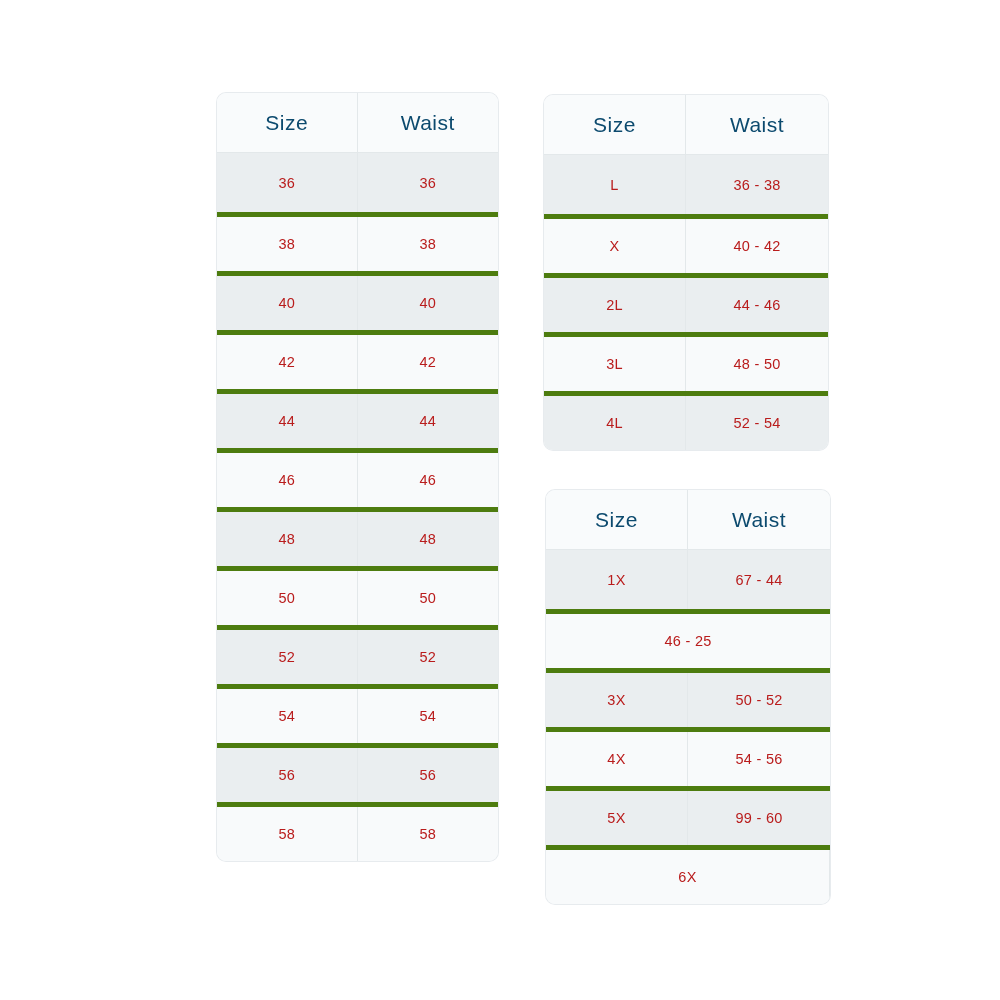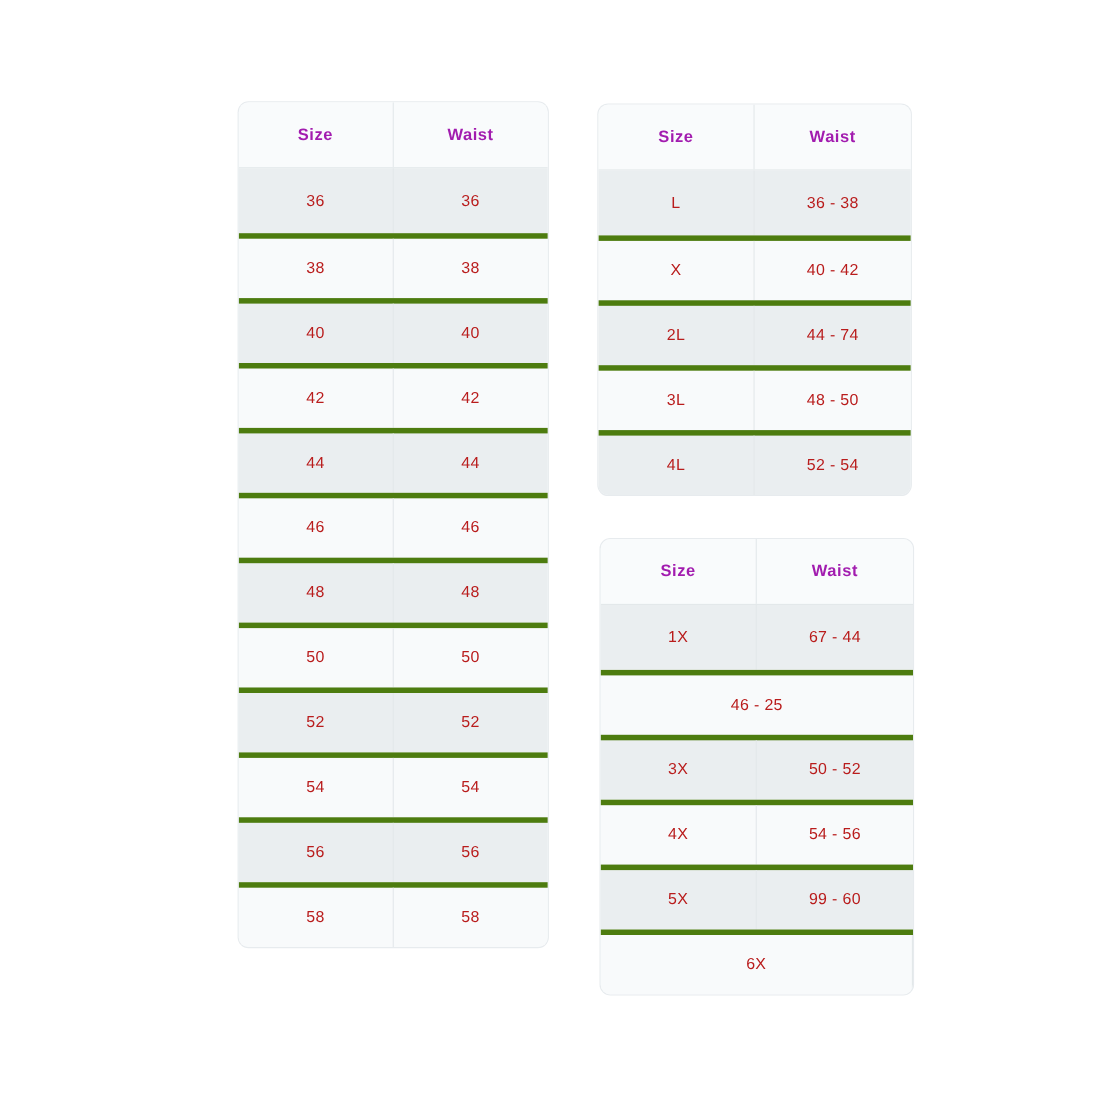--- a/index.html
+++ b/index.html
@@ -57,23 +57,23 @@
     justify-content: center;
     text-align: center;
     letter-spacing: 0.3px;
   }
 
   .t-cell.col-left {
     border-right: 1px solid #e3e8ea;
   }
 
   .t-row.header .t-cell {
-    font-size: 15px;
-    font-weight: 700;
-    color: #a21caf;
+    font-size: 21px;
+    font-weight: 400;
+    color: #0c4a6e;
     letter-spacing: 0.5px;
   }
 
   .t-row.body .t-cell {
     font-size: 14.5px;
     font-weight: 400;
     color: #b91c1c;
   }
 </style>
 </head>
@@ -144,21 +144,21 @@
       <div class="t-row body shaded">
         <div class="t-cell col-left">L</div>
         <div class="t-cell col-right">36 - 38</div>
       </div>
       <div class="t-row body unshaded">
         <div class="t-cell col-left">X</div>
         <div class="t-cell col-right">40 - 42</div>
       </div>
       <div class="t-row body shaded">
         <div class="t-cell col-left">2L</div>
-        <div class="t-cell col-right">44 - 74</div>
+        <div class="t-cell col-right">44 - 46</div>
       </div>
       <div class="t-row body unshaded">
         <div class="t-cell col-left">3L</div>
         <div class="t-cell col-right">48 - 50</div>
       </div>
       <div class="t-row body shaded">
         <div class="t-cell col-left">4L</div>
         <div class="t-cell col-right">52 - 54</div>
       </div>
     </div>

